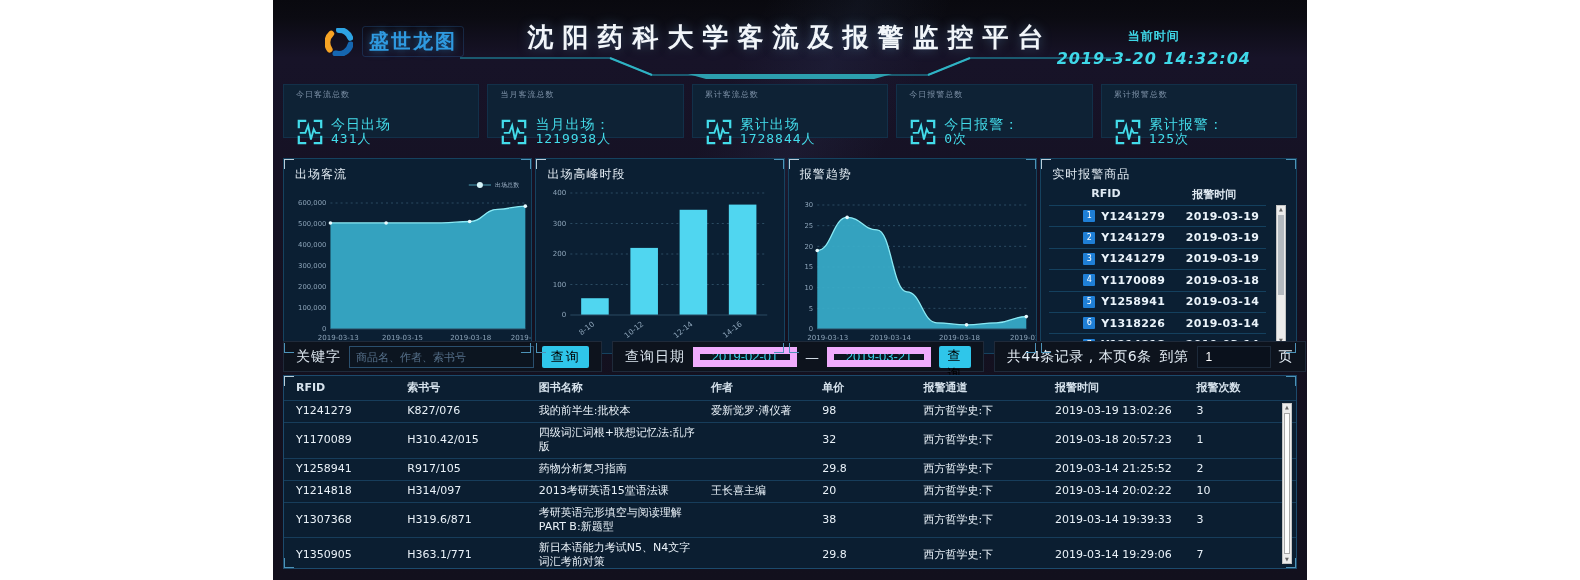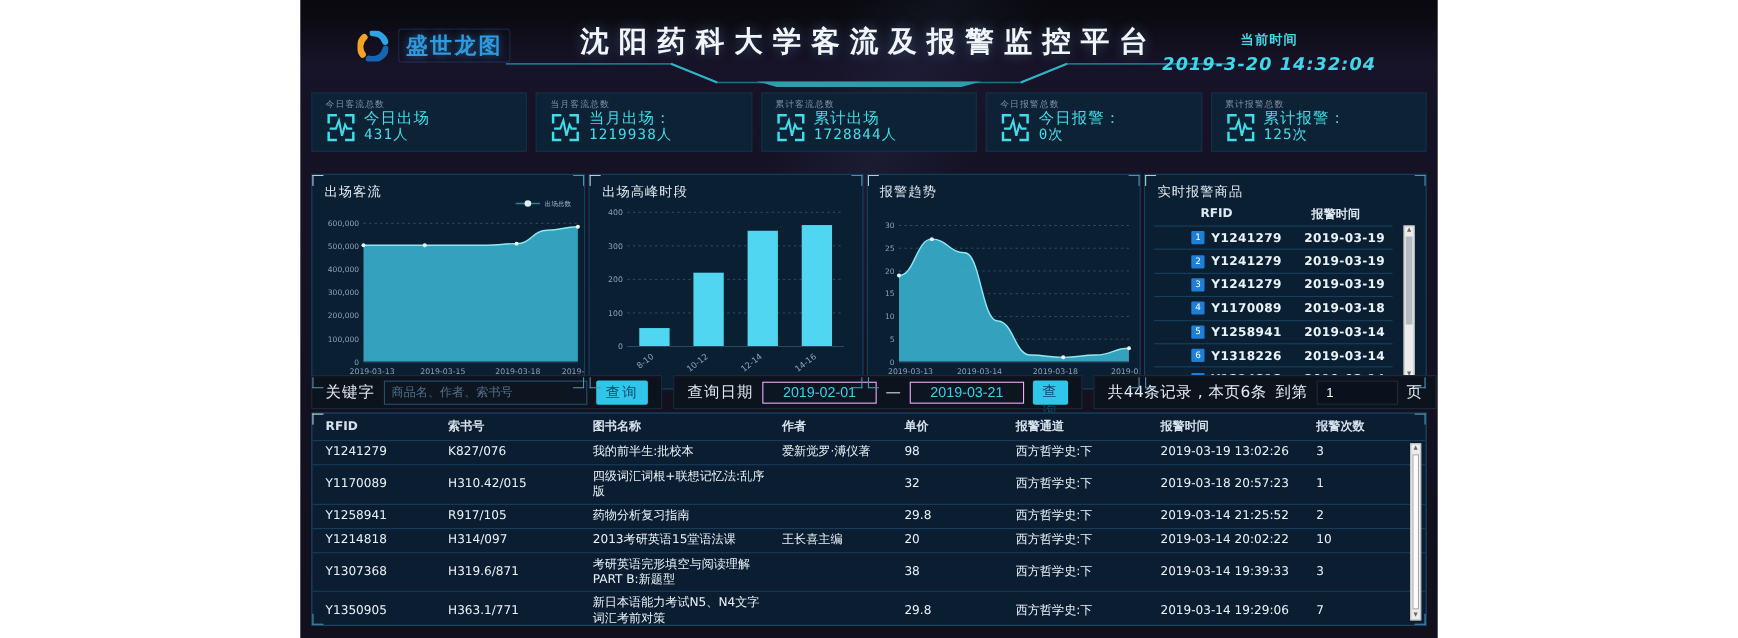--- a/index.html
+++ b/index.html
@@ -17,21 +17,21 @@
   .main-title{font-size:26px;color:#f2f6fa;font-weight:bold;letter-spacing:9px;
               text-shadow:0 0 12px rgba(130,200,255,.35);}
   .deco{display:block;margin:0 auto;}
   .timebox{position:absolute;right:56px;top:28px;text-align:center;color:#3fd8e8;}
   .time-label{font-size:12px;font-weight:bold;letter-spacing:1px;}
   .time-value{font-size:16px;font-weight:bold;margin-top:4px;letter-spacing:1px;font-style:italic;}
   
   .cards{position:absolute;left:10px;top:84px;width:1014px;height:54px;display:flex;gap:8px;}
   .card{flex:1;background:#0e2235;border:1px solid #123049;position:relative;padding:4px 0 0 12px;box-sizing:border-box;}
   .card .tag{display:block;font-size:8px;color:#7e92a8;letter-spacing:1px;}
-  .card .body{display:flex;align-items:center;gap:7px;margin-top:0;}
+  .card .body{display:flex;align-items:center;gap:7px;margin-top:16px;}
   .card .txt{line-height:1.15;}
   .card .ctitle{font-size:14px;color:#43dcea;letter-spacing:1px;}
   .card .cvalue{font-size:13px;color:#43dcea;font-family:"DejaVu Sans Mono","Liberation Mono",monospace;letter-spacing:1px;}
   
   .chartrow{position:absolute;left:10px;top:140px;width:1014px;height:196px;display:flex;gap:3px;margin-top:18px;}
   .panel{position:relative;background:#0b1f33;border:1px solid #15425f;flex:1;overflow:hidden;}
   .ptitle{position:absolute;left:11px;top:7px;color:#e2ebf3;font-size:12px;letter-spacing:1px;z-index:3;}
   .cnr{position:absolute;width:9px;height:9px;border:0 solid #7fb6d9;z-index:4;}
   .cnr.tl{left:-1px;top:-1px;border-left-width:2px;border-top-width:2px;border-color:#b9cdd9;}
   .cnr.tr{right:-1px;top:-1px;border-right-width:2px;border-top-width:2px;border-color:#4d93b8;}
@@ -51,22 +51,22 @@
   .arfid,.atime{color:#eaf3fa;font-size:11px;font-weight:bold;letter-spacing:.3px;}
   .vscroll{position:absolute;width:10px;background:#ececec;border:1px solid #c3c3c3;box-sizing:border-box;}
   .vscroll .thumb{position:absolute;left:1px;right:1px;background:#b4bac0;}
   .vscroll .arr{position:absolute;left:0;width:100%;text-align:center;font-size:5px;color:#666;line-height:7px;}
   
   .fbar{position:absolute;left:10px;top:341px;width:1014px;height:31px;display:flex;gap:10px;}
   .fgroup{background:#0d131d;border:1px solid #1f2a3a;display:flex;align-items:center;padding:0 12px;gap:8px;box-sizing:border-box;}
   .flabel{font-size:14px;color:#dde7f0;letter-spacing:1px;white-space:nowrap;}
   .kinput{width:198px;height:20px;background:#0c1520;border:1px solid #2a4f6e;color:#e8f0f8;font-size:11px;padding:0 6px;}
   .kinput::placeholder{color:#56708a;}
-  .btn-search{width:52px;height:22px;background:#2fc6ea;color:#0c4a6e;border:none;font-size:13px;border-radius:2px;cursor:pointer;letter-spacing:2px;}
-  .dbox{width:104px;height:20px;border:1px solid #f0abfc;background:#0c1520;color:#38d2ea;font-size:13px;text-align:center;box-sizing:border-box;}
+  .btn-search{width:52px;height:22px;background:#2fc6ea;color:#000000;border:none;font-size:13px;border-radius:2px;cursor:pointer;letter-spacing:2px;}
+  .dbox{width:104px;height:20px;border:7px solid #f0abfc;background:#0c1520;color:#38d2ea;font-size:13px;text-align:center;box-sizing:border-box;}
   .ddash{color:#cfd8e2;font-size:14px;}
   .fsum{font-size:14px;color:#e4edf5;letter-spacing:.5px;white-space:nowrap;}
   .pinput{width:56px;height:20px;background:#0a111c;border:1px solid #1d2a3a;color:#fff;font-size:12px;padding:0 8px;}
   .g1{width:319px;}.g2{width:372px;}.g3{flex:1;}
   
   .tpanel{position:absolute;left:10px;top:375px;width:1014px;height:194px;background:#0b1e31;border:1px solid #1c4a6c;box-sizing:border-box;overflow:hidden;}
   .thead{display:flex;height:24px;align-items:center;color:#d6e2ec;font-size:11px;font-weight:bold;}
   .trow{display:flex;border-top:1px solid #173d5b;color:#eaf2f9;font-size:11px;align-items:center;padding:3px 0;min-height:15px;}
   .c{box-sizing:border-box;padding-left:12px;line-height:1.3;}
   .c1{width:11%;}.c2{width:13%;}.c3{width:17%;}.c4{width:11%;}.c5{width:10%;}.c6{width:13%;}.c7{width:14%;}.c8{width:8%;}

